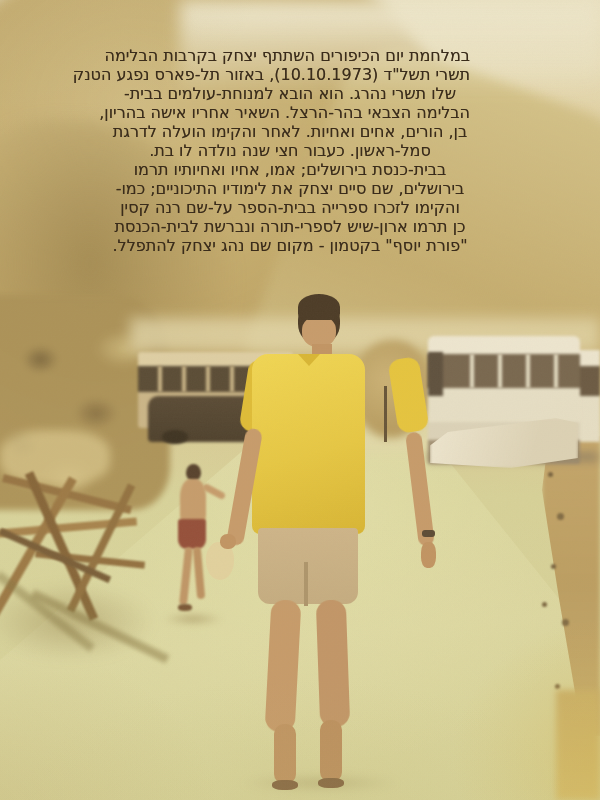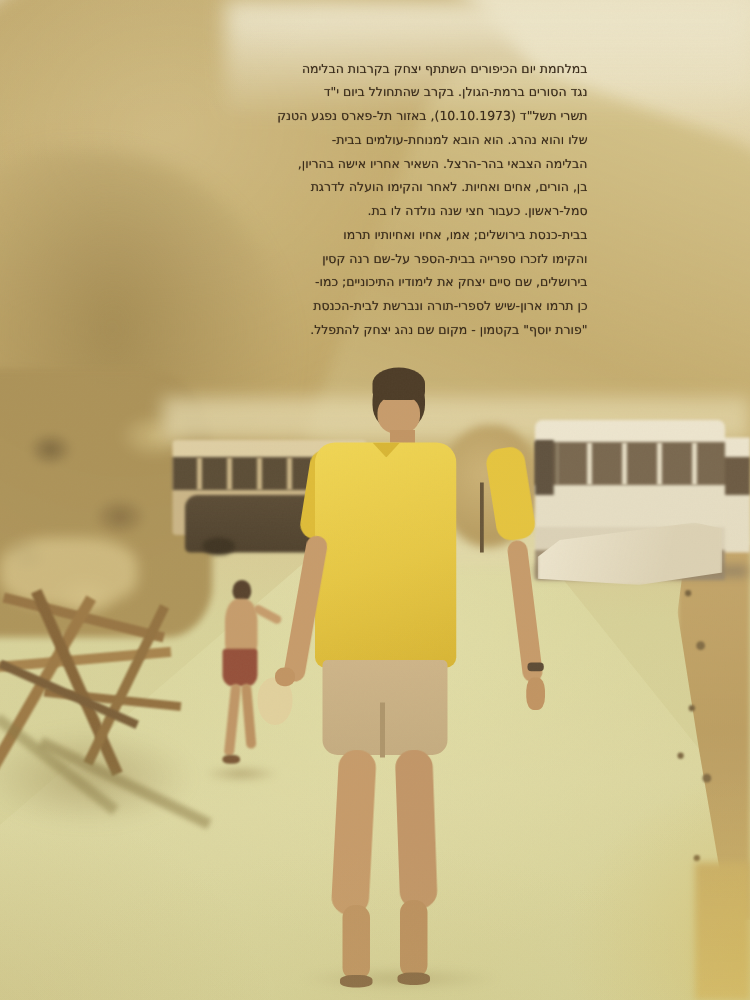--- a/index.html
+++ b/index.html
@@ -136,22 +136,22 @@
   .wash{left:0;top:0;width:600px;height:800px;pointer-events:none;
     background:linear-gradient(150deg, rgba(242,228,180,.08), rgba(205,175,105,.16) 85%);}
   .vignette{left:0;top:0;width:600px;height:800px;pointer-events:none;
     background:
       radial-gradient(420px 300px at -5% 102%, rgba(170,140,70,.20), transparent 60%),
       radial-gradient(300px 260px at 103% 95%, rgba(210,180,80,.38), transparent 55%),
       radial-gradient(500px 260px at 50% 104%, rgba(190,180,110,.16), transparent 60%),
       radial-gradient(500px 300px at -5% -5%, rgba(160,130,70,.14), transparent 60%);}
   .grain{left:0;top:0;pointer-events:none;opacity:.5;}
   
-  .memorial-text{right:130px;top:46px;width:360px;direction:rtl;text-align:right;
-    color:var(--text-color,#3a2c1b);font-size:10px;line-height:19px;z-index:20;}
+  .memorial-text{right:130px;top:46px;width:360px;direction:rtl;text-align:center;
+    color:var(--text-color,#3a2c1b);font-size:16px;line-height:19px;z-index:20;}
   .t-line{white-space:nowrap;text-shadow:0 0 .6px rgba(58,44,27,.55);}
   .z1{z-index:1}.z2{z-index:2}.z3{z-index:3}.z4{z-index:4}.z5{z-index:5}
   .z6{z-index:6}.z7{z-index:7}.z8{z-index:8}.z9{z-index:9}.z10{z-index:10}
 </style>
 </head>
 <body>
 
 <div class="page">
 
   <div class="abs z1 hill-main"></div>
@@ -237,26 +237,25 @@
   <svg class="abs z10 grain" width="600" height="800">
     <filter id="noise">
       <feTurbulence type="fractalNoise" baseFrequency="0.8" numOctaves="2" stitchTiles="stitch"></feTurbulence>
       <feColorMatrix type="matrix" values="0 0 0 0 0.45  0 0 0 0 0.40  0 0 0 0 0.28  0 0 0 0.10 0"></feColorMatrix>
     </filter>
     <rect width="600" height="800" filter="url(#noise)"></rect>
   </svg>
 
   <div class="abs memorial-text" lang="he">
     <div class="t-line">במלחמת יום הכיפורים השתתף יצחק בקרבות הבלימה</div>
-    <div class="t-line">נגד הסורים ברמת-הגולן. בקרב שהתחולל ביום י"ד</div>
     <div class="t-line">תשרי תשל"ד (10.10.1973), באזור תל-פארס נפגע הטנק</div>
-    <div class="t-line">שלו והוא נהרג. הוא הובא למנוחת-עולמים בבית-</div>
+    <div class="t-line">שלו תשרי נהרג. הוא הובא למנוחת-עולמים בבית-</div>
     <div class="t-line">הבלימה הצבאי בהר-הרצל. השאיר אחריו אישה בהריון,</div>
     <div class="t-line">בן, הורים, אחים ואחיות. לאחר והקימו הועלה לדרגת</div>
     <div class="t-line">סמל-ראשון. כעבור חצי שנה נולדה לו בת.</div>
     <div class="t-line">בבית-כנסת בירושלים; אמו, אחיו ואחיותיו תרמו</div>
+    <div class="t-line">בירושלים, שם סיים יצחק את לימודיו התיכוניים; כמו-</div>
     <div class="t-line">והקימו לזכרו ספרייה בבית-הספר על-שם רנה קסין</div>
-    <div class="t-line">בירושלים, שם סיים יצחק את לימודיו התיכוניים; כמו-</div>
     <div class="t-line">כן תרמו ארון-שיש לספרי-תורה ונברשת לבית-הכנסת</div>
     <div class="t-line">"פורת יוסף" בקטמון - מקום שם נהג יצחק להתפלל.</div>
   </div>
 
 </div>
 
 </body></html>

